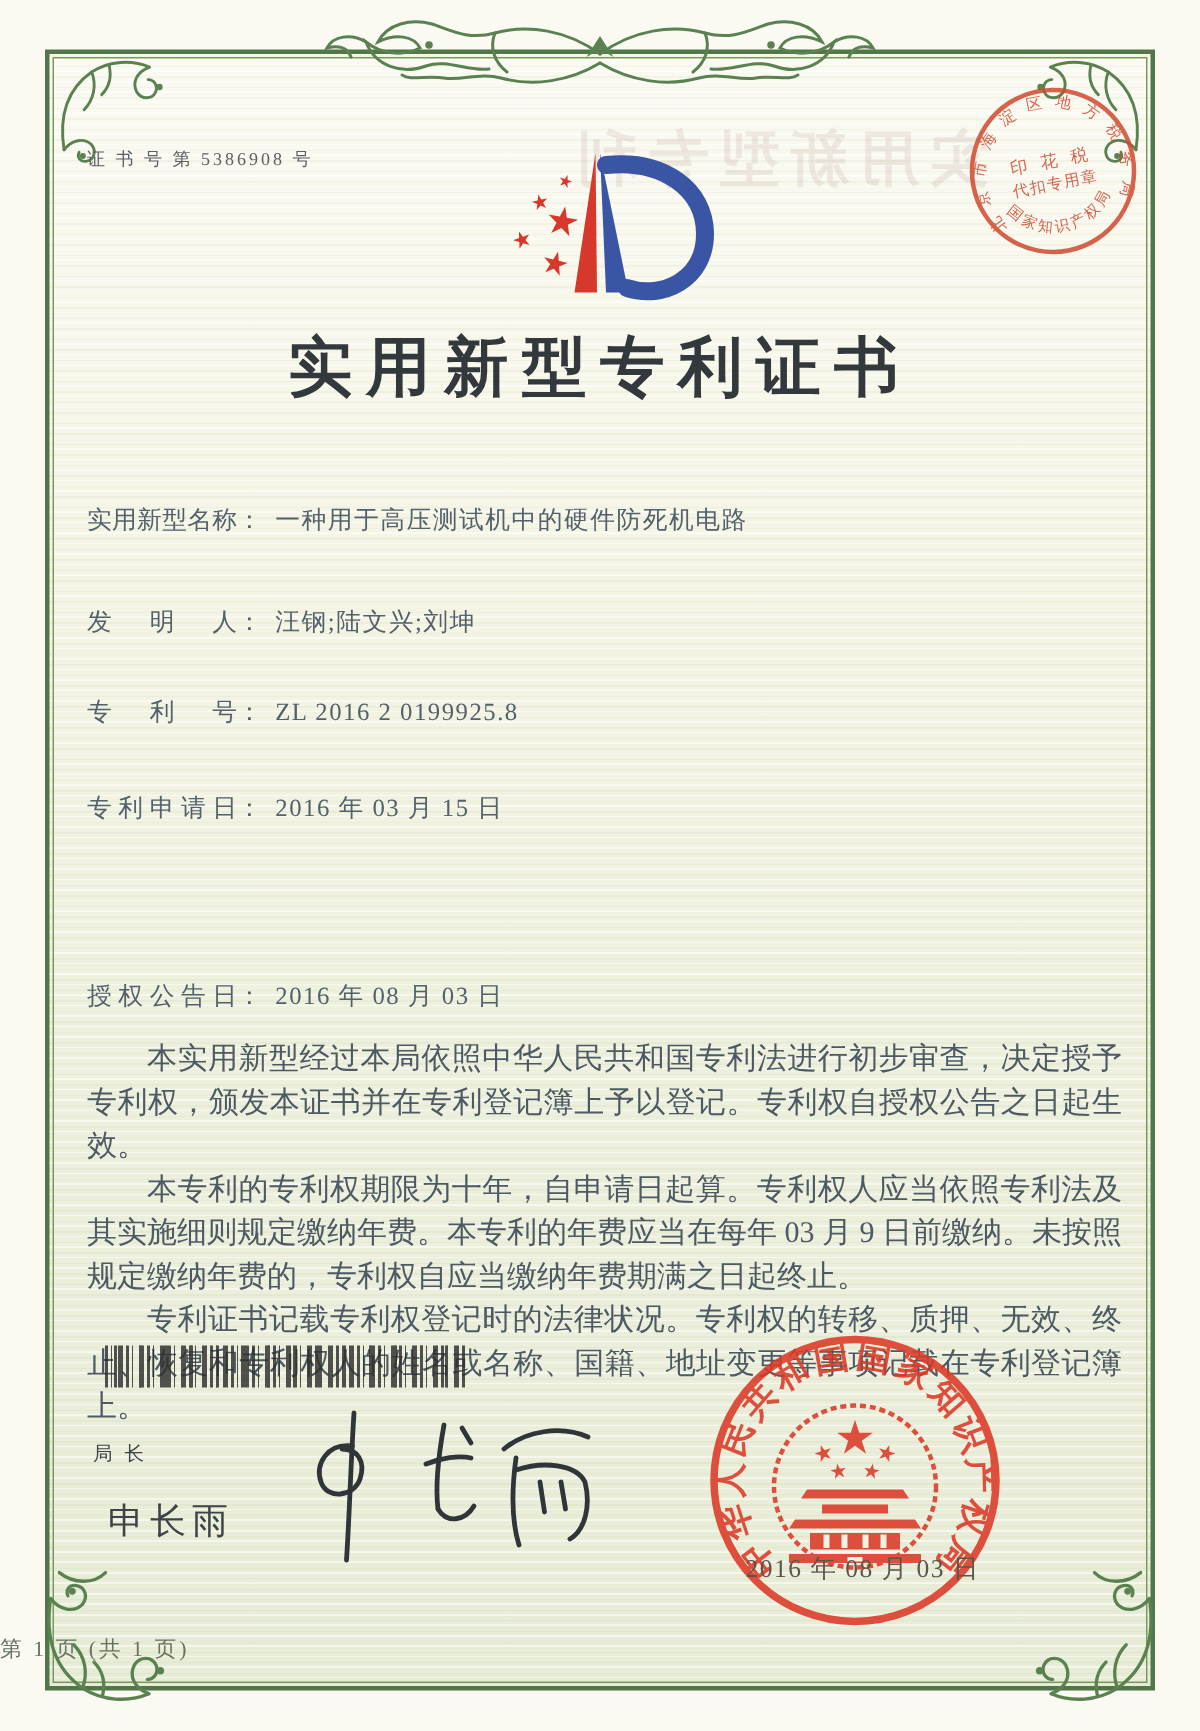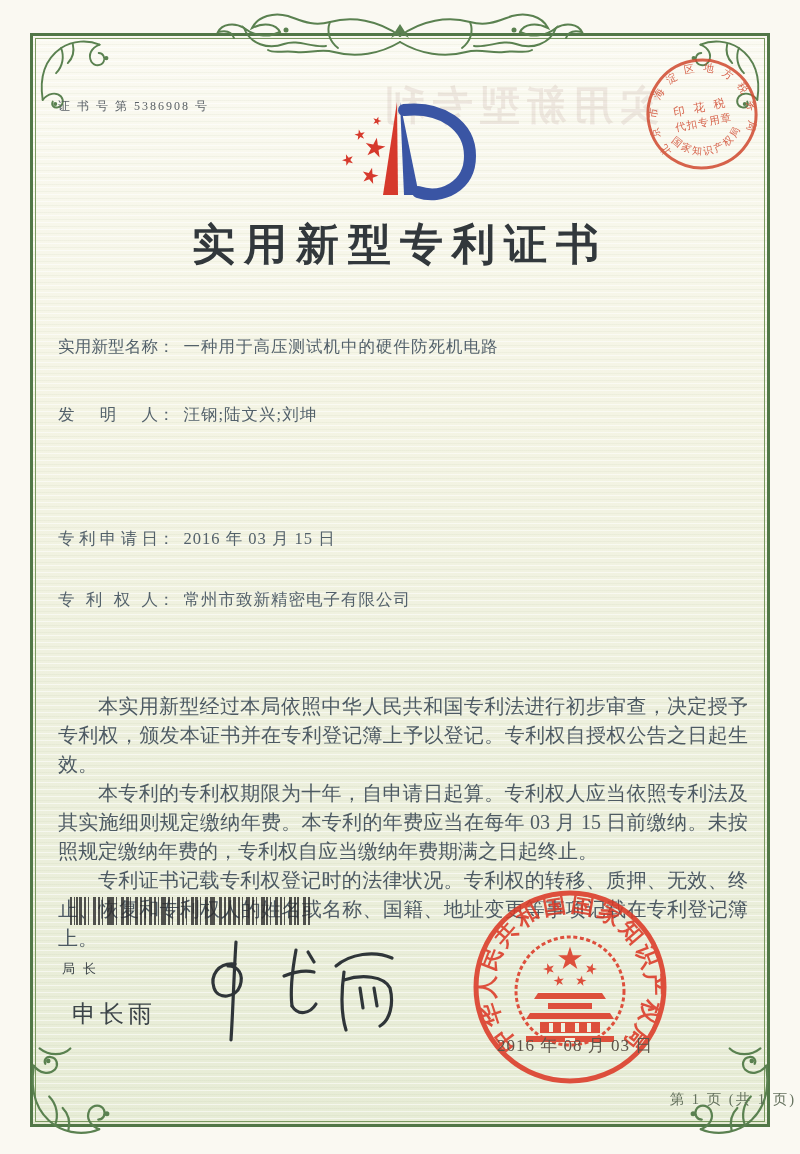--- a/index.html
+++ b/index.html
@@ -27,21 +27,21 @@
   .barcode{position:absolute;left:70px;top:897px;width:242px;height:28px;opacity:.82;
         background-image:
           repeating-linear-gradient(90deg,#2e2e2e 0 2px,rgba(0,0,0,0) 2px 4px,#2e2e2e 4px 5px,rgba(0,0,0,0) 5px 9px,#2e2e2e 9px 12px,rgba(0,0,0,0) 12px 14px),
           repeating-linear-gradient(90deg,rgba(0,0,0,0) 0 6px,#2e2e2e 6px 8px,rgba(0,0,0,0) 8px 17px);}
   .director-title{position:absolute;left:62px;top:960px;font-size:13px;color:#3c4448;letter-spacing:8px;}
   .director-name{position:absolute;left:72px;top:998px;font-size:24px;color:#3c4448;letter-spacing:4px;}
   .signature{position:absolute;left:178px;top:932px;}
   .seal{position:absolute;left:470px;top:887px;opacity:.88;}
   .seal-date{position:absolute;left:497px;top:1034px;font-size:17px;color:#5c554a;letter-spacing:1px;z-index:3;}
   .stamp{position:absolute;left:642px;top:54px;opacity:.85;transform:rotate(-11deg);}
-  .footer{position:absolute;left:0;top:1090px;width:796px;text-align:right;font-size:14.5px;
+  .footer{position:absolute;left:0;top:1090px;width:796px;text-align:left;font-size:14.5px;
         color:#66735f;letter-spacing:2px;}
   .orn-top{position:absolute;left:50%;top:8px;transform:translateX(-50%);}
   .corner{position:absolute;}
   .corner.tl{left:36px;top:38px;}
   .corner.tr{right:36px;top:38px;transform:scaleX(-1);}
   .corner.bl{left:33px;bottom:24px;transform:scaleY(-1) scale(1.15);}
   .corner.br{right:33px;bottom:24px;transform:scale(-1,-1) scale(1.15);}
   svg{display:block;}
 </style>
 </head>
@@ -139,30 +139,33 @@
   </svg>
 
   <div class="title">实用新型专利证书</div>
 
   <div class="field" style="top:336px">
     <span class="lbl">实用新型名称</span><span>：</span><span class="val">一种用于高压测试机中的硬件防死机电路</span>
   </div>
   <div class="field" style="top:404px">
     <span class="lbl">发明人</span><span>：</span><span class="val">汪钢;陆文兴;刘坤</span>
   </div>
+  <div class="field" style="top:464px">
+    <span class="lbl">专利号</span><span>：</span><span class="val">ZL 2016 2 0199925.8</span>
+  </div>
   <div class="field" style="top:528px">
     <span class="lbl">专利申请日</span><span>：</span><span class="val">2016 年 03 月 15 日</span>
   </div>
-  <div class="field" style="top:589px">
-    <span class="lbl">专利权人</span><span>：</span><span class="val">常州市致新精密电子有限公司</span>
+  <div class="field" style="top:653px">
+    <span class="lbl">授权公告日</span><span>：</span><span class="val">2016 年 08 月 03 日</span>
   </div>
 
   <div class="paras">
     <p>本实用新型经过本局依照中华人民共和国专利法进行初步审查，决定授予专利权，颁发本证书并在专利登记簿上予以登记。专利权自授权公告之日起生效。</p>
-    <p>本专利的专利权期限为十年，自申请日起算。专利权人应当依照专利法及其实施细则规定缴纳年费。本专利的年费应当在每年 03 月 15 日前缴纳。未按照规定缴纳年费的，专利权自应当缴纳年费期满之日起终止。</p>
+    <p>本专利的专利权期限为十年，自申请日起算。专利权人应当依照专利法及其实施细则规定缴纳年费。本专利的年费应当在每年 03 月 9 日前缴纳。未按照规定缴纳年费的，专利权自应当缴纳年费期满之日起终止。</p>
     <p>专利证书记载专利权登记时的法律状况。专利权的转移、质押、无效、终止、恢复和专利权人的姓名或名称、国籍、地址变更等事项记载在专利登记簿上。</p>
   </div>
 
   <div class="barcode"></div>
 
   <div class="director-title">局长</div>
   <div class="director-name">申长雨</div>
 
   <svg class="signature" width="240" height="115" viewBox="0 0 240 115">
     <g stroke="#2f3539" stroke-width="3.2" fill="none" stroke-linecap="round">

